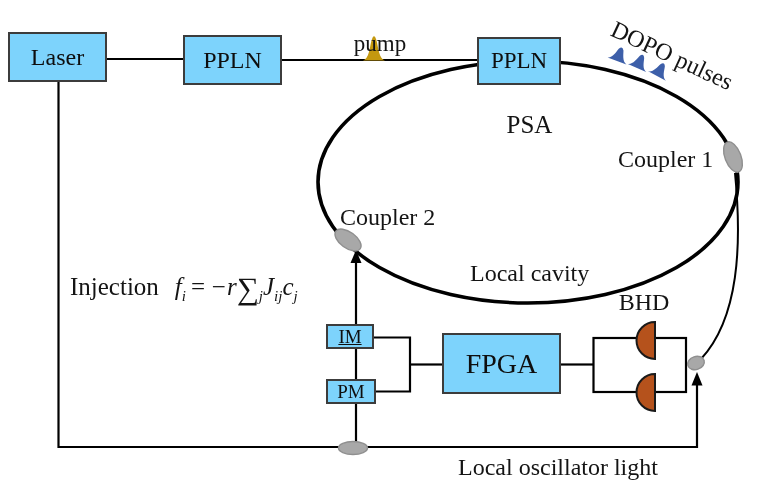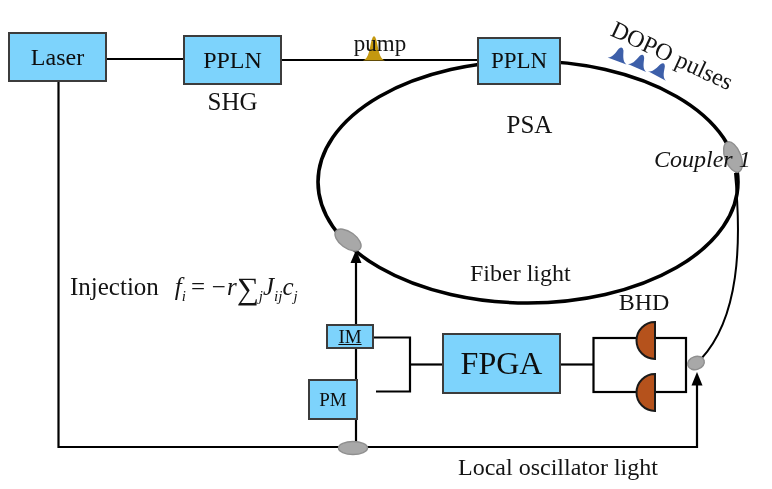--- a/index.html
+++ b/index.html
@@ -73,44 +73,44 @@
   </div>
 
   <div class="gbox f24" style="left:183px;top:35px;width:99px;height:50px;">
     <span>PPLN</span>
   </div>
 
   <div class="gbox f23" style="left:477px;top:37px;width:84px;height:48px;">
     <span>PPLN</span>
   </div>
 
-  <div class="gbox" style="left:442px;top:333px;width:119px;height:61px;font-size:32px;">
+  <div class="gbox" style="left:442px;top:333px;width:119px;height:61px;font-size:28px;">
     <span>FPGA</span>
   </div>
 
   <div class="gbox" style="left:326px;top:324px;width:48px;height:25px;font-size:19px;text-decoration:underline;">
     <span>IM</span>
   </div>
 
-  <div class="gbox" style="left:308px;top:379px;width:50px;height:41px;font-size:19px;">
+  <div class="gbox" style="left:326px;top:379px;width:50px;height:25px;font-size:19px;">
     <span>PM</span>
   </div>
 
-  <div class="lbl ctr f25" style="left:183px;top:88px;width:99px;">SHG</div>
 
   <div class="lbl ctr f25" style="left:480px;top:88px;width:99px;margin-top:23px;">PSA</div>
 
   <div class="lbl ctr f23" style="left:340px;top:2px;width:80px;margin-top:29px;">pump</div>
 
   <div class="lbl f24 dopo" style="left:618px;top:16px;">DOPO pulses</div>
 
-  <div class="lbl f24" style="left:654px;top:146px;font-style:italic;">Coupler 1</div>
+  <div class="lbl f24" style="left:618px;top:146px;">Coupler 1</div>
 
+  <div class="lbl f24" style="left:340px;top:204px;">Coupler 2</div>
 
-  <div class="lbl f24" style="left:470px;top:260px;">Fiber light</div>
+  <div class="lbl f24" style="left:470px;top:260px;">Local cavity</div>
 
   <div class="lbl f24" style="left:458px;top:454px;">Local oscillator light</div>
 
   <div class="lbl ctr f24" style="left:612px;top:289px;width:64px;">BHD</div>
 
   <div class="lbl formula" style="left:70px;top:272px;">
     <span>Injection</span><span class="mathgap"></span><i>f</i><sub>i</sub><span class="op">=</span><i>−r</i><span class="sigma">∑</span><sub>j</sub><i>J</i><sub>ij</sub><i>c</i><sub>j</sub>
   </div>
 
 </div>

